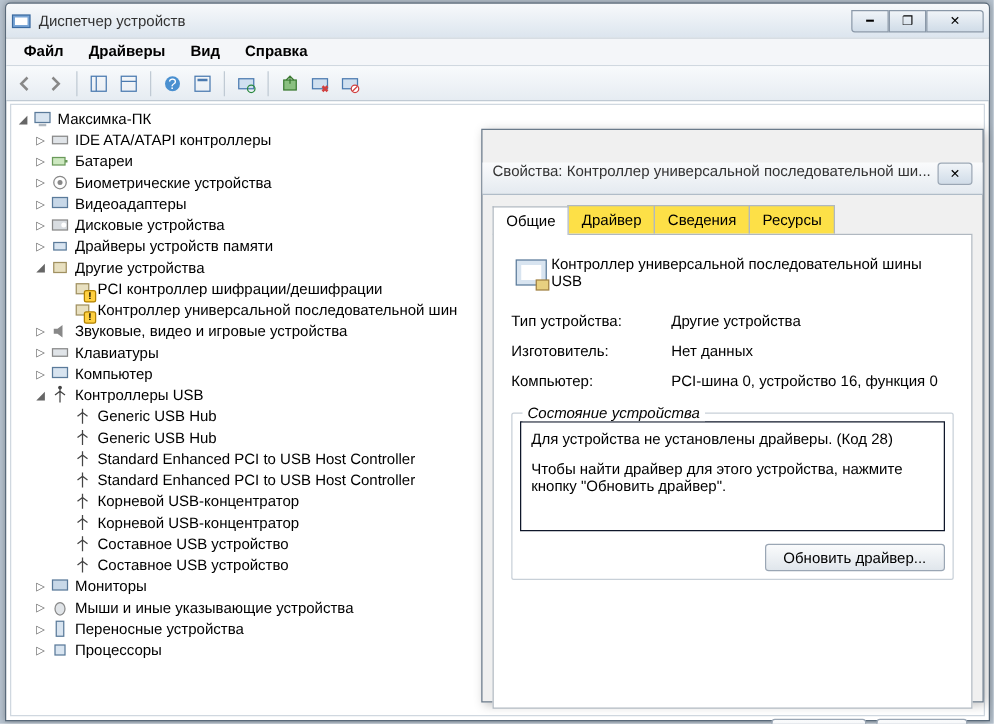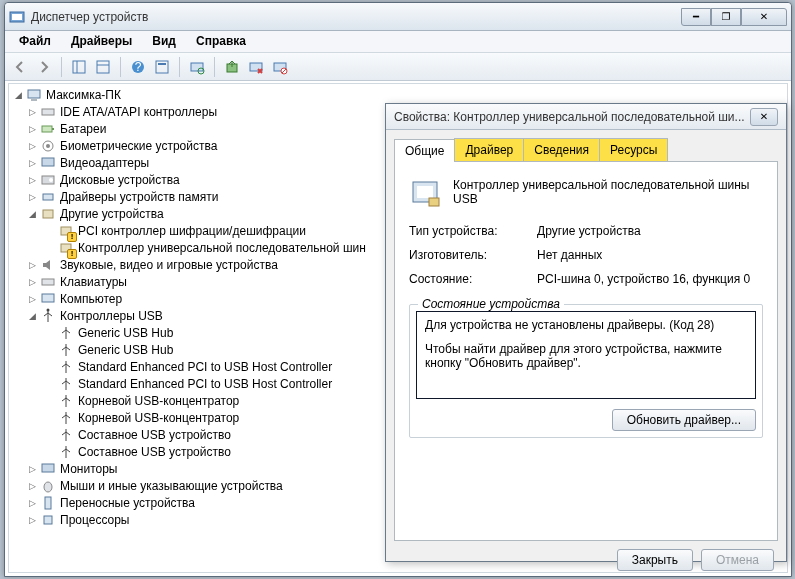--- a/index.html
+++ b/index.html
@@ -27,30 +27,30 @@
 .tree { white-space: nowrap; }
 .tree-row { height: 17px; display: flex; align-items: center; padding-left: 4px; cursor: default; }
 .exp { width: 11px; height: 11px; display: inline-flex; align-items: center; justify-content: center; color: #666; font-size: 9px; margin-right: 2px; }
 .tree-icon { width: 16px; height: 16px; margin-right: 4px; display: inline-flex; align-items: center; justify-content: center; }
 .tree-label { color: #000; }
 .lv1 { padding-left: 18px; }
 .lv2 { padding-left: 36px; }
 
 
 .dialog { position: absolute; left: 385px; top: 103px; width: 402px; height: 459px; background: #f0f0f0; border: 1px solid #6a7a8a; box-shadow: 2px 2px 8px rgba(0,0,0,0.25); }
-.dlg-title { height: 26px; background: linear-gradient(to bottom,#fafbfc,#e4eaf0); border-bottom: 1px solid #b0bcc8; display: flex; align-items: center; padding: 0 8px; }
+.dlg-title { height: 26px; background: linear-gradient(to bottom,#fafbfc,#e4eaf0); border-bottom: 1px solid #b0bcc8; display: flex; align-items: flex-start; padding: 0 8px; margin-top: 26px; }
 .dlg-title-text { flex: 1; color: #333; overflow: hidden; text-overflow: ellipsis; }
 .dlg-close { width: 28px; height: 18px; background: linear-gradient(to bottom,#f0f4f8,#d0dce8); border: 1px solid #9aa6b4; border-radius: 3px; display: flex; align-items: center; justify-content: center; font-size: 10px; cursor: default; }
 
 .tabstrip { display: flex; padding: 8px 8px 0 8px; }
 .tab { padding: 4px 10px; background: #fde047; border: 1px solid #b0b8c0; border-bottom: none; margin-right: -1px; cursor: default; position: relative; }
 .tab.active { background: #fff; z-index: 2; top: 1px; }
 .tabpanel { margin: 0 8px 8px 8px; background: #fff; border: 1px solid #b0b8c0; padding: 14px; height: 380px; position: relative; }
 
-.device-header { display: flex; gap: 12px; margin-bottom: 16px; }
+.device-header { display: flex; margin-bottom: 16px; }
 .device-bigicon { width: 32px; height: 32px; }
 .device-desc { flex: 1; padding-top: 2px; }
 
 .prop-grid { display: grid; grid-template-columns: 120px 1fr; gap: 10px 8px; margin-bottom: 18px; }
 .prop-grid div { color: #000; }
 
 .status-group { border: 1px solid #c8d0d8; border-radius: 2px; padding: 6px; position: relative; }
 .status-legend { position: absolute; left: 8px; top: -8px; background: #fff; padding: 0 4px; color: #000; font-style: italic; }
 .status-text { background: #fff; border: 1px solid #0f172a; height: 88px; padding: 6px 8px; overflow-y: auto; font-size: 12px; }
 .status-text p { margin-bottom: 10px; }
@@ -421,21 +421,21 @@
             <rect x="20" y="22" width="10" height="8" fill="#e8d080" stroke="#a08040"></rect>
           </svg>
       </span>
       <div class="device-desc">Контроллер универсальной последовательной шины USB</div>
     </div>
     <div class="prop-grid">
       <div>Тип устройства:</div>
       <div>Другие устройства</div>
       <div>Изготовитель:</div>
       <div>Нет данных</div>
-      <div>Состояние:</div>
+      <div>Компьютер:</div>
       <div>PCI-шина 0, устройство 16, функция 0</div>
     </div>
     <div class="status-group">
       <span class="status-legend">Состояние устройства</span>
       <div class="status-text">
         <p>Для устройства не установлены драйверы. (Код 28)</p>
         <p>Чтобы найти драйвер для этого устройства, нажмите кнопку "Обновить драйвер".</p>
       </div>
       <div class="update-btn-row">
         <button class="update-btn">Обновить драйвер...</button>

